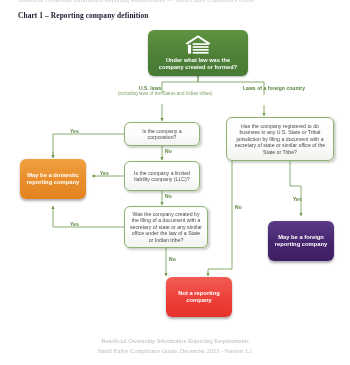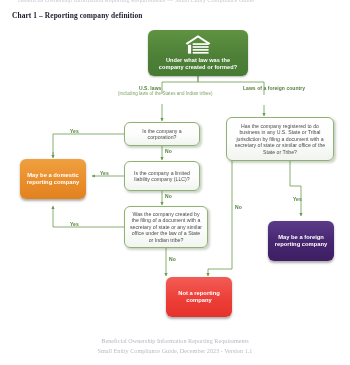--- a/index.html
+++ b/index.html
@@ -14,21 +14,21 @@
   
   #top-cut {
     position: absolute; left: 18px; top: -4px; width: 320px; height: 8px;
     font-family: "Liberation Serif", serif;
     font-size: 6.2px; color: #9a9aa8; white-space: nowrap;
     overflow: hidden; opacity: .55;
   }
 
   
   #chart-caption {
-    position: absolute; left: 12px; top: 11px;
+    position: absolute; left: 18px; top: 11px;
     font-family: "Liberation Serif", serif;
     font-weight: bold; font-size: 7.4px; color: #1a1a2e;
     letter-spacing: .1px; white-space: nowrap;
   }
 
   
   #diagram {
     position: absolute; left: 0; top: 0; width: 350px; height: 330px;
   }
   #wires { position: absolute; left: 0; top: 0; width: 350px; height: 330px; }

